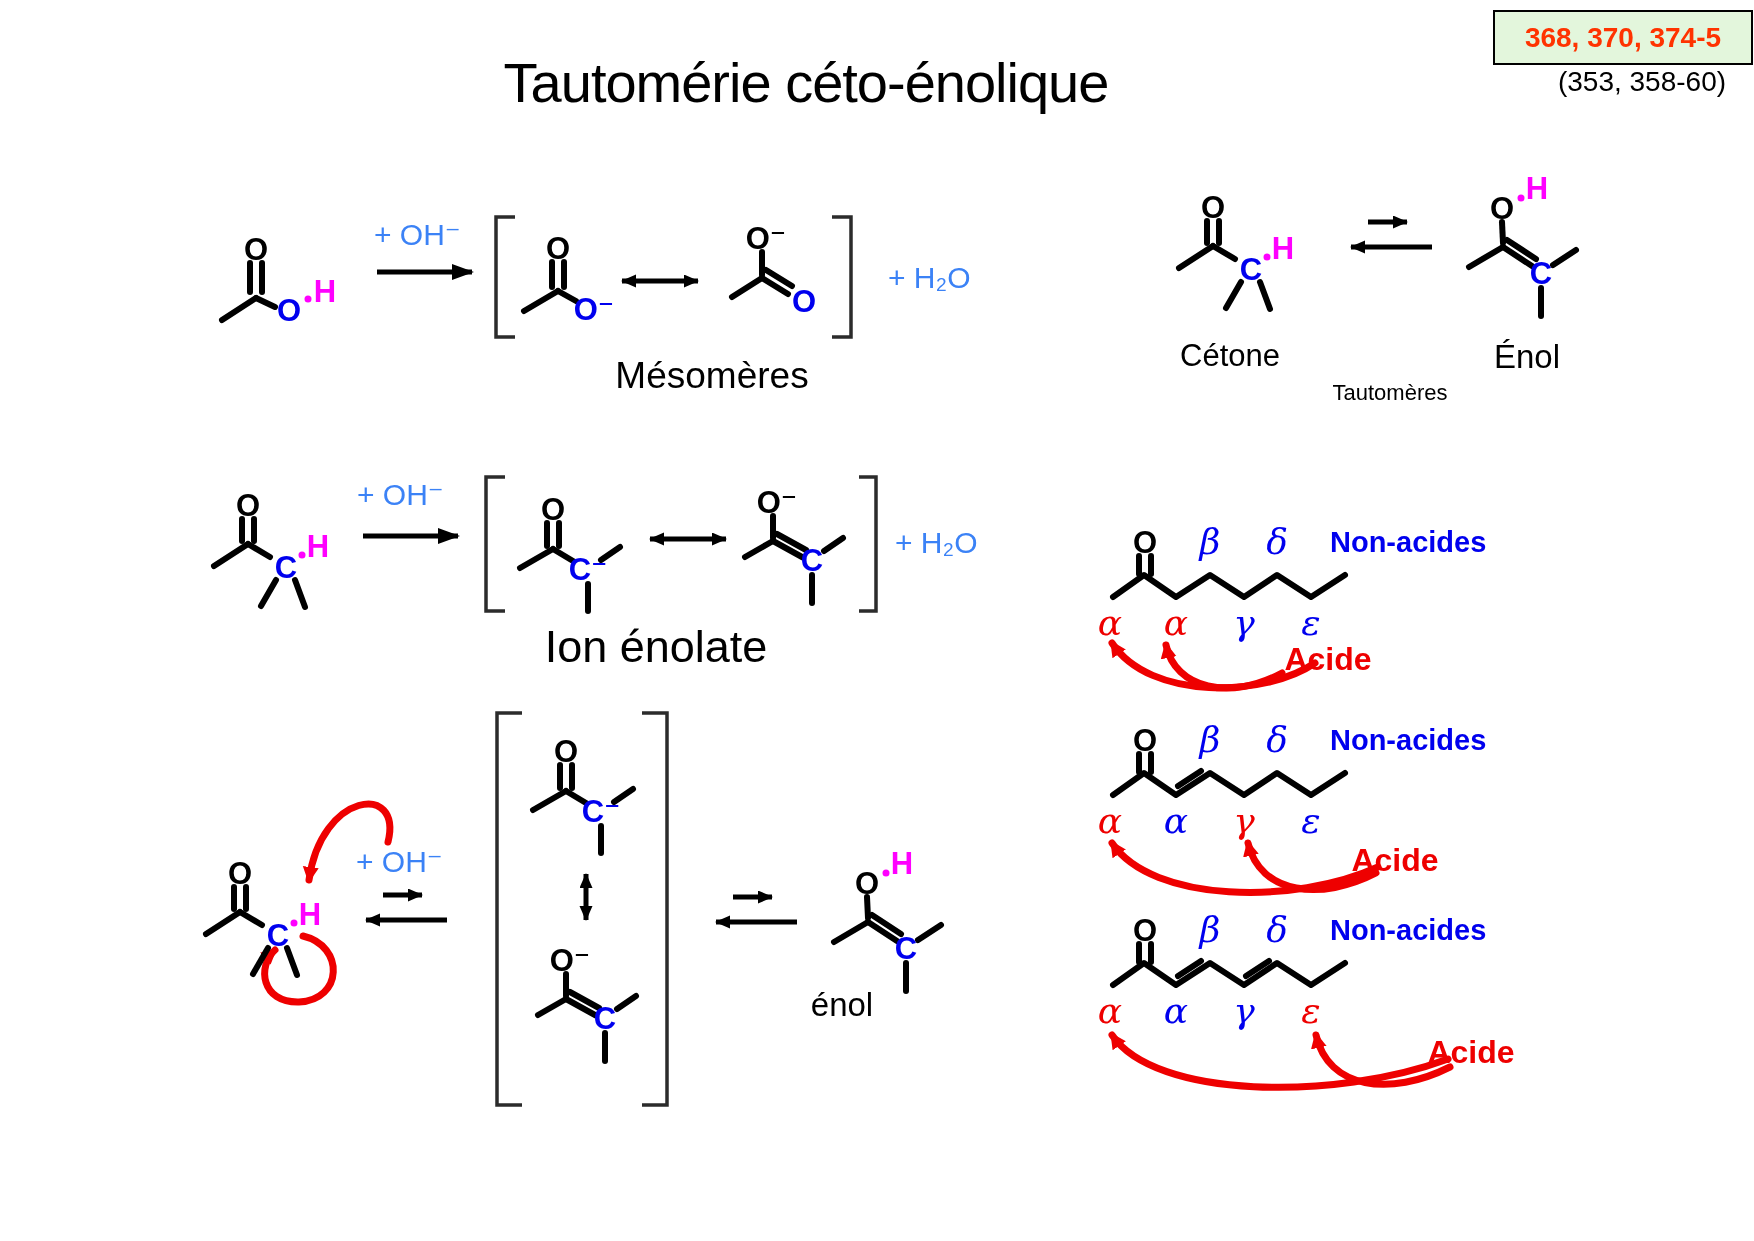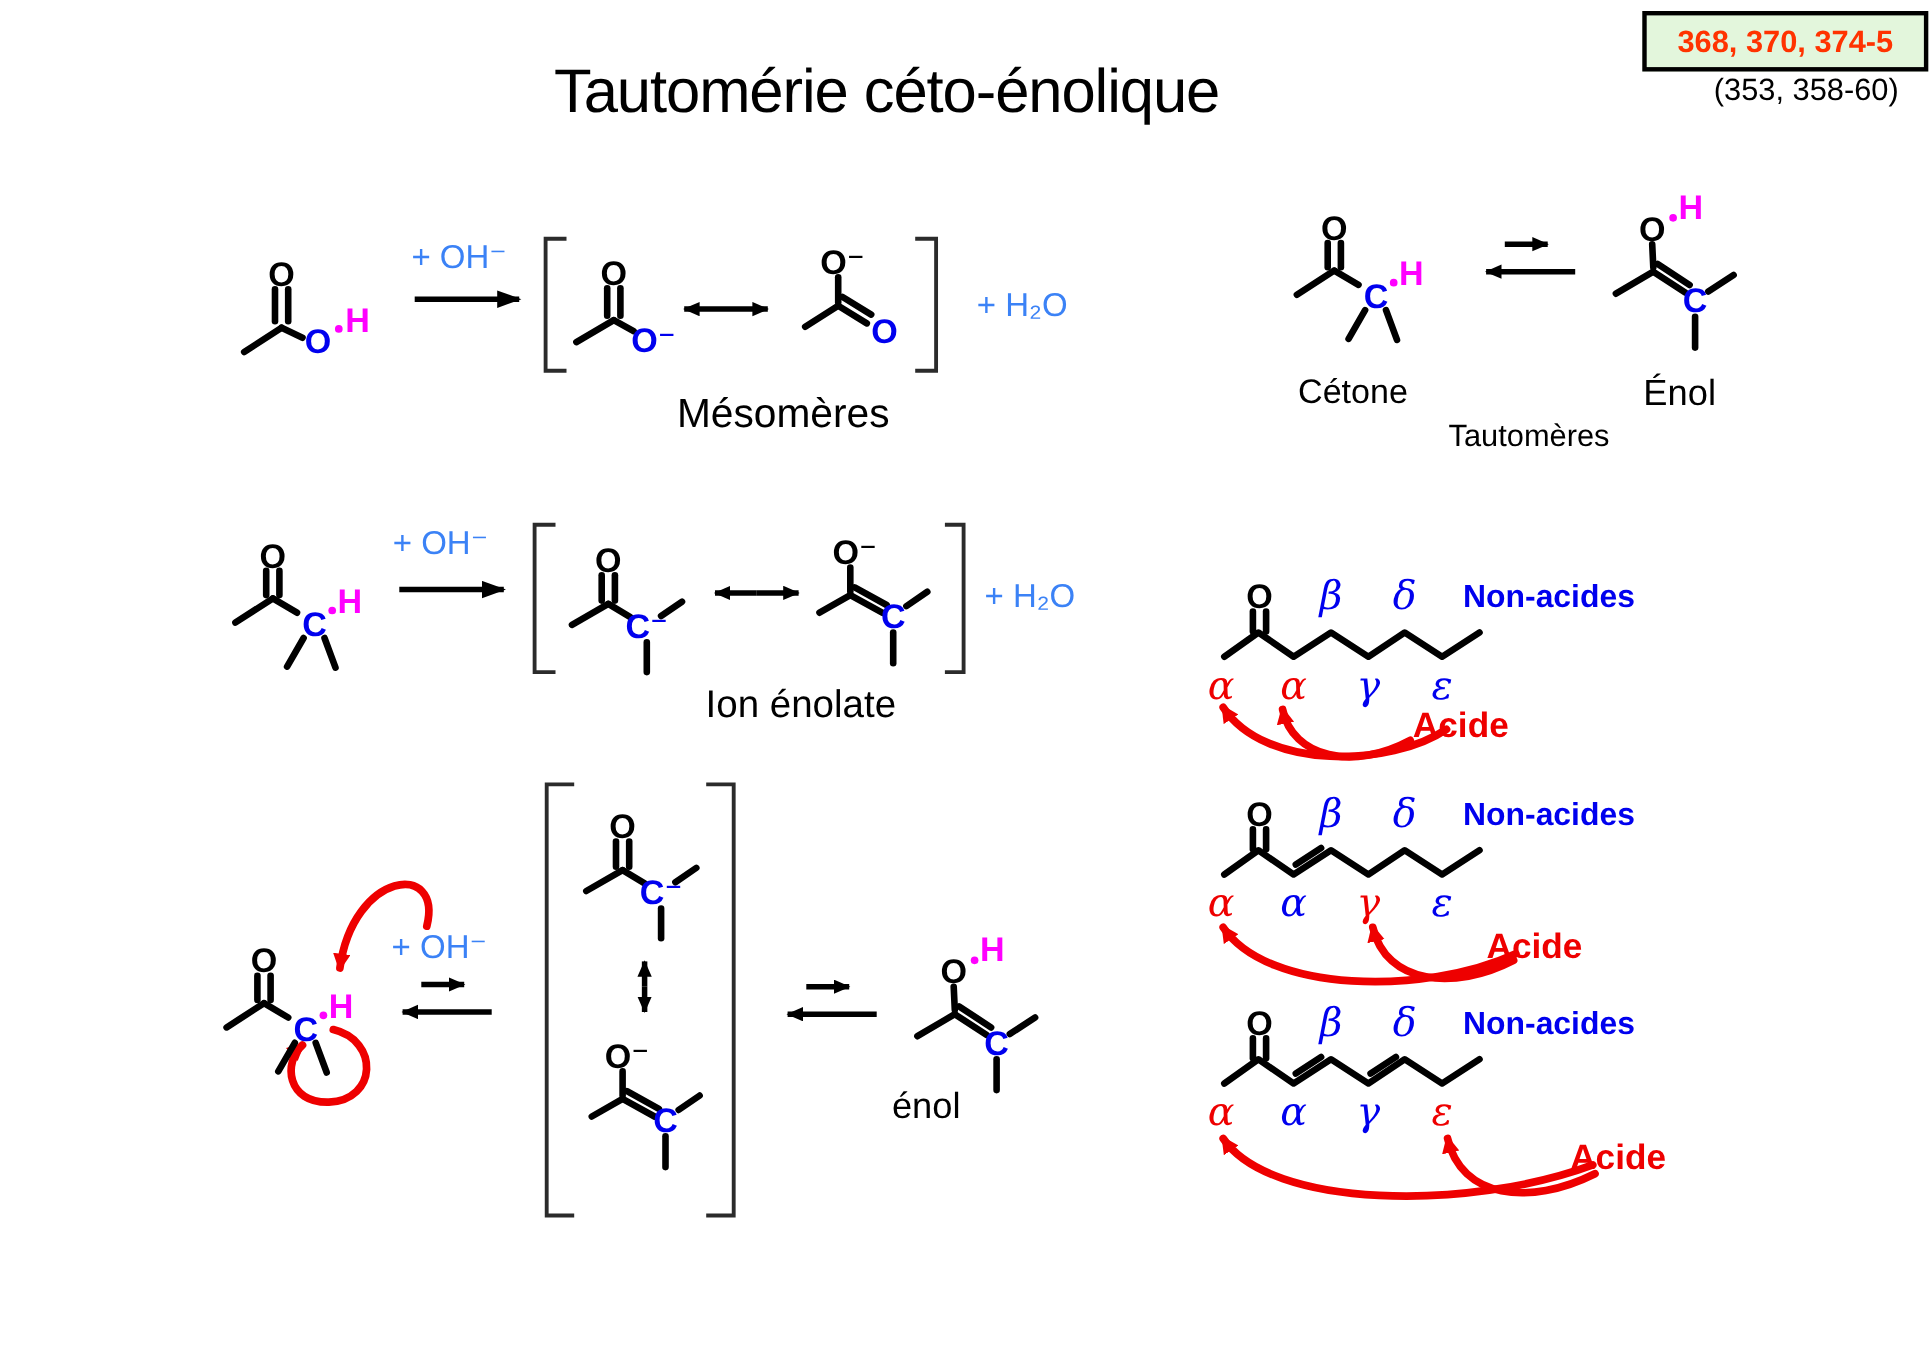--- a/index.html
+++ b/index.html
@@ -4,21 +4,21 @@
 <style>
   *{margin:0;padding:0;box-sizing:border-box}
   html,body{background:#fff}
   #canvas{position:relative;width:1754px;height:1241px;background:#ffffff;
           font-family:"Liberation Sans","DejaVu Sans",sans-serif;overflow:hidden}
   .lbl{position:absolute;font-weight:normal;white-space:nowrap;color:#000;
        font-family:"Liberation Sans","DejaVu Sans",sans-serif}
   .center{transform:translateX(-50%)}
   .red{color:#3b82f6}
   .badge{position:absolute;left:1493px;top:10px;width:260px;height:55px;
-         background:#e3f6dc;border:4px solid #000000;display:flex;
+         background:#e3f6dc;border:2px solid #000000;display:flex;
          align-items:center;justify-content:center;font-weight:bold;
          font-size:28px;color:#ff3300}
   svg{position:absolute;overflow:visible}
   svg text.atom{font-family:"Liberation Sans","DejaVu Sans",sans-serif;
                 font-weight:bold;font-size:31px;text-anchor:middle}
   svg text.greek{font-family:"DejaVu Serif",serif;font-style:italic;
                  font-size:36px;text-anchor:middle}
   svg text.slabel{font-family:"Liberation Sans","DejaVu Sans",sans-serif;
                   font-weight:bold;font-size:29px}
   .mid{text-anchor:middle}
@@ -145,21 +145,21 @@
         <line class="bond" x1="96" y1="113" x2="96" y2="141"></line>
       </g>
       <text class="atom fk" x="57" y="44">O</text>
       <circle class="fm" cx="76" cy="23" r="3.5"></circle>
       <text class="atom fm" x="92" y="24">H</text>
       <text class="atom fb" x="96" y="109">C</text>
     </svg>
 
     <div class="lbl center" style="left:1230px;top:338px;font-size:31px">Cétone</div>
     <div class="lbl center" style="left:1527px;top:338px;font-size:33px">Énol</div>
-    <div class="lbl center" style="left:1390px;top:380px;font-size:28px">Tautomères</div>
+    <div class="lbl center" style="left:1390px;top:380px;font-size:22px">Tautomères</div>
   </div>
 
   <div>
 
     <svg style="left:200px;top:483px" width="180" height="140">
       <g>
         <line class="bond" x1="42" y1="36" x2="42" y2="58"></line>
         <line class="bond" x1="54" y1="36" x2="54" y2="58"></line>
         <line class="bond" x1="14" y1="83" x2="48" y2="61"></line>
         <line class="bond" x1="48" y1="61" x2="70" y2="74"></line>
@@ -210,21 +210,21 @@
       </g>
       <text class="atom fk" x="37" y="38">O⁻</text>
       <text class="atom fb" x="72" y="96">C</text>
     </svg>
 
     <svg style="left:855px;top:474px" width="34" height="145">
       <path class="bracket" d="M4,3 L21,3 L21,137 L4,137"></path>
     </svg>
 
     <div class="lbl red" style="left:895px;top:526px;font-size:30px">+ H₂O</div>
-    <div class="lbl center" style="left:728px;top:621px;font-size:35px">Ion énolate</div>
+    <div class="lbl center" style="left:656px;top:621px;font-size:45px">Ion énolate</div>
   </div>
 
   <div>
 
     <svg style="left:255px;top:770px" width="230" height="250">
       <path class="rarrow" d="M133,72 C148,12 66,22 54,110" marker-end="url(#ahr)"></path>
       <path class="rarrow" d="M48,166 C90,176 88,230 44,232 C6,233 2,196 20,180" marker-end="url(#ahr)"></path>
     </svg>
 
     <div class="lbl red" style="left:356px;top:844px;font-size:30px">+ OH⁻</div>

